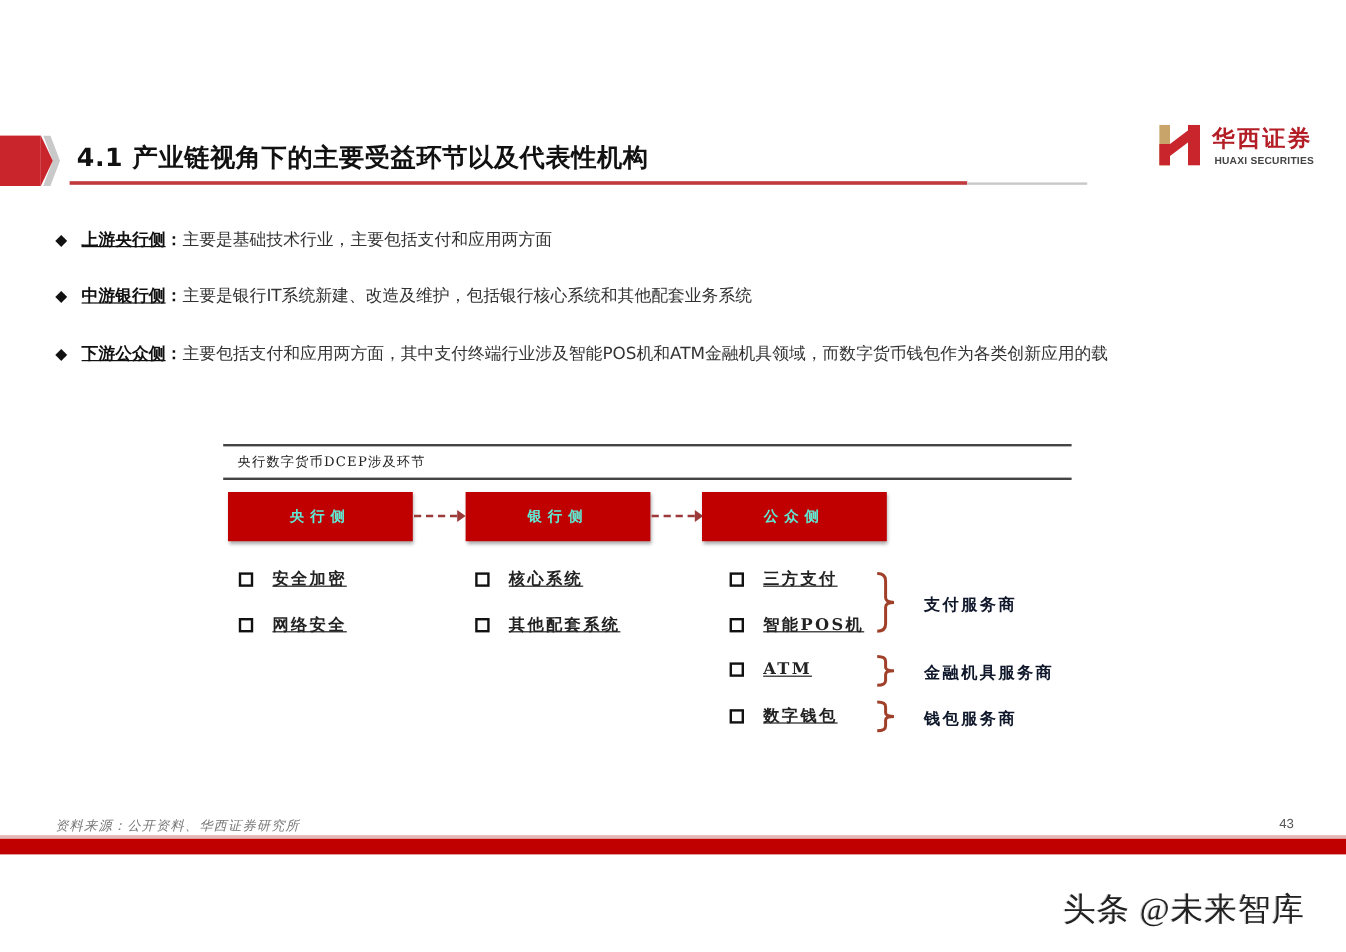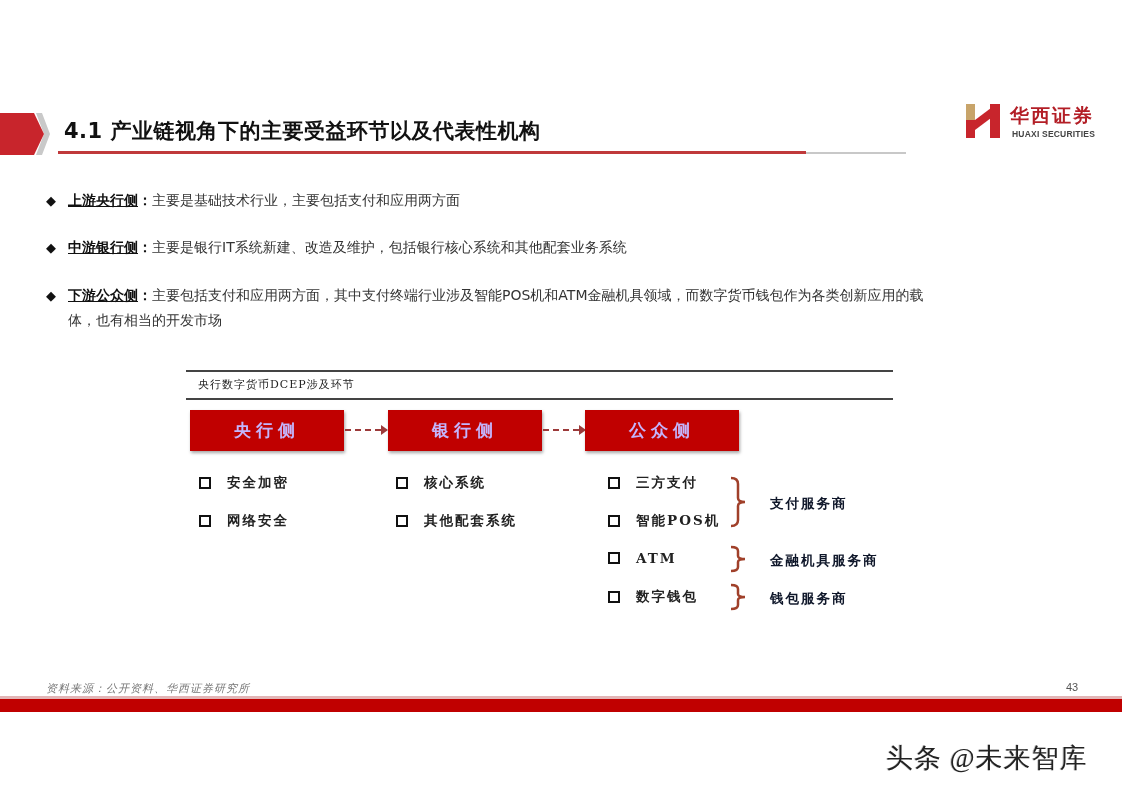--- a/index.html
+++ b/index.html
@@ -19,24 +19,24 @@
   .logo-en { left:1012px; top:129px; font-size:8.5px; color:#444; letter-spacing:0.2px; white-space:nowrap; font-weight:bold; }
   
   .bullet { left:46px; font-size:14px; color:#333; line-height:24px; width:1040px; font-family:"DejaVu Sans",sans-serif; }
   .bullet .dia { display:inline-block; width:22px; font-size:13px; color:#111; }
   .bullet .lbl { font-weight:bold; text-decoration:underline; color:#111;margin-top:35px; }
   .bullet .sep { font-weight:bold; color:#111; }
   .bullet .cont { padding-left:22px; }
   
   .diag-line { left:186px; height:1.5px; background:#444; width:707px; }
   .diag-cap { left:198px; top:377px; font-size:11px; color:#222; font-family:"DejaVu Serif",serif; letter-spacing:1px; white-space:nowrap; }
-  .rbox { top:410px; height:41px; width:154px; background:#c00000; color:#c4b5fd; font-size:17px; font-weight:bold; display:flex; align-items:center; justify-content:center; letter-spacing:5px; box-shadow:1px 2px 3px rgba(0,0,0,0.35); font-family:"DejaVu Serif",serif; }
+  .rbox { top:410px; height:41px; width:154px; background:#c00000; color:#5eead4; font-size:12px; font-weight:bold; display:flex; align-items:center; justify-content:center; letter-spacing:5px; box-shadow:1px 2px 3px rgba(0,0,0,0.35); font-family:"DejaVu Serif",serif; }
   .arrow { top:429px; height:0; border-top:2px dashed #9c3a3a; width:36px; }
   .arrow-head { top:425px; width:0; height:0; border-top:5px solid transparent; border-bottom:5px solid transparent; border-left:7px solid #9c3a3a; }
-  .item { font-size:13.5px; color:#222; font-weight:bold; font-family:"DejaVu Serif",serif; letter-spacing:2px; white-space:nowrap; display:flex; align-items:center; }
+  .item { font-size:13.5px; color:#222; font-weight:bold; font-family:"DejaVu Serif",serif; letter-spacing:2px; white-space:nowrap; display:flex; align-items:center;text-decoration:underline; }
   .chk { width:8px; height:8px; border:2px solid #111; margin-right:16px; display:inline-block; }
   .svc { font-size:13.5px; font-weight:bold; color:#0f172a; font-family:"DejaVu Serif",serif; letter-spacing:2px; white-space:nowrap; }
   
   .src { left:46px; top:681px; font-size:11px; color:#777; font-style:italic; font-family:"DejaVu Serif",serif; letter-spacing:1px; white-space:nowrap; }
   .pg { left:1066px; top:681px; font-size:11px; color:#555; }
   .foot-grey { left:0; top:696px; width:1122px; height:3px; background:#e3b5b6; }
   .foot-red { left:0; top:699px; width:1122px; height:13px; background:#c00000; }
   .wm { left:886px; top:740px; font-size:27px; color:#222; letter-spacing:1px; white-space:nowrap; font-family:Liberation Serif, serif; text-shadow:1px 1px 0 #fff, -1px 0 0 #ccc; }
 </style>
 </head>
@@ -65,21 +65,20 @@
 <div class="abs logo-en">HUAXI SECURITIES</div>
 
 <div class="abs bullet" style="top:188px;">
   <span class="dia">◆</span><span class="lbl">上游央行侧</span><span class="sep">：</span><span>主要是基础技术行业，主要包括支付和应用两方面</span>
 </div>
 <div class="abs bullet" style="top:235px;">
   <span class="dia">◆</span><span class="lbl">中游银行侧</span><span class="sep">：</span><span>主要是银行IT系统新建、改造及维护，包括银行核心系统和其他配套业务系统</span>
 </div>
 <div class="abs bullet" style="top:283px;">
   <span class="dia">◆</span><span class="lbl">下游公众侧</span><span class="sep">：</span><span>主要包括支付和应用两方面，其中支付终端行业涉及智能POS机和ATM金融机具领域，而数字货币钱包作为各类创新应用的载</span>
-  <div class="cont">体，也有相当的开发市场</div>
 </div>
 
 <div class="abs diag-line" style="top:370px;"></div>
 <div class="abs diag-cap">央行数字货币DCEP涉及环节</div>
 <div class="abs diag-line" style="top:398px;"></div>
 
 <div class="abs rbox" style="left:190px;">央行侧</div>
 <div class="abs arrow" style="left:345px;"></div>
 <div class="abs arrow-head" style="left:381px;"></div>
 <div class="abs rbox" style="left:388px;">银行侧</div>

